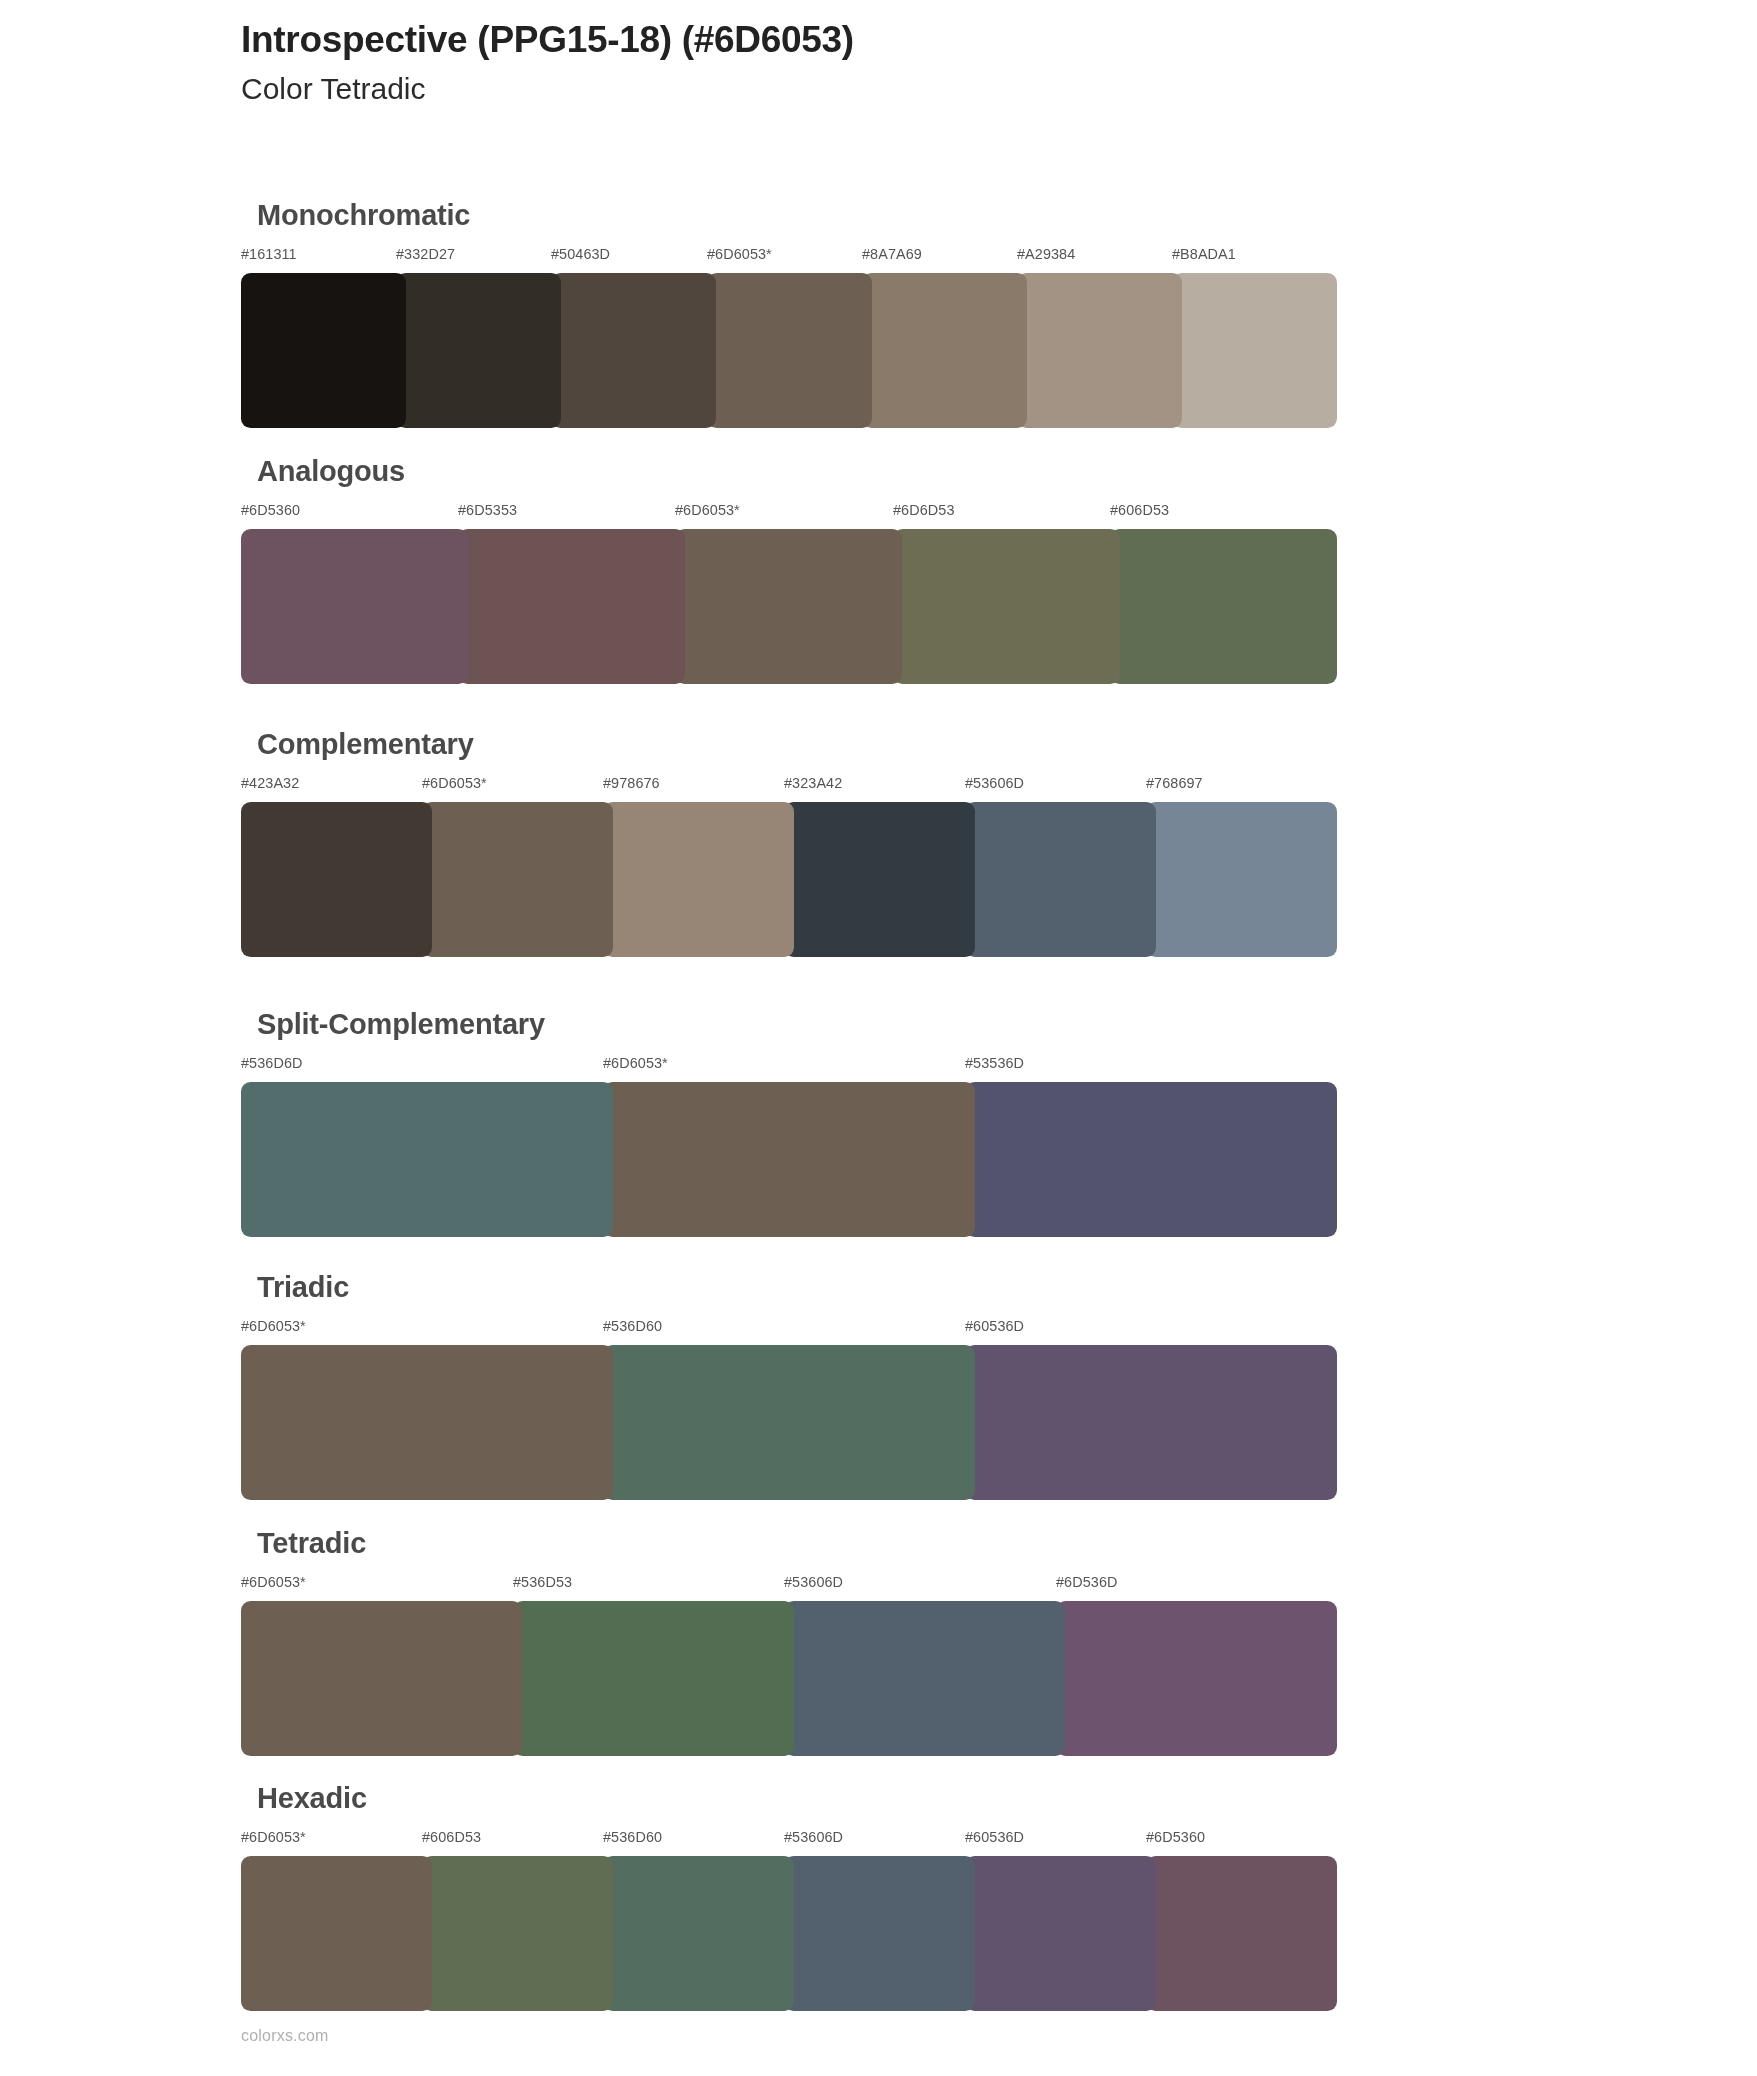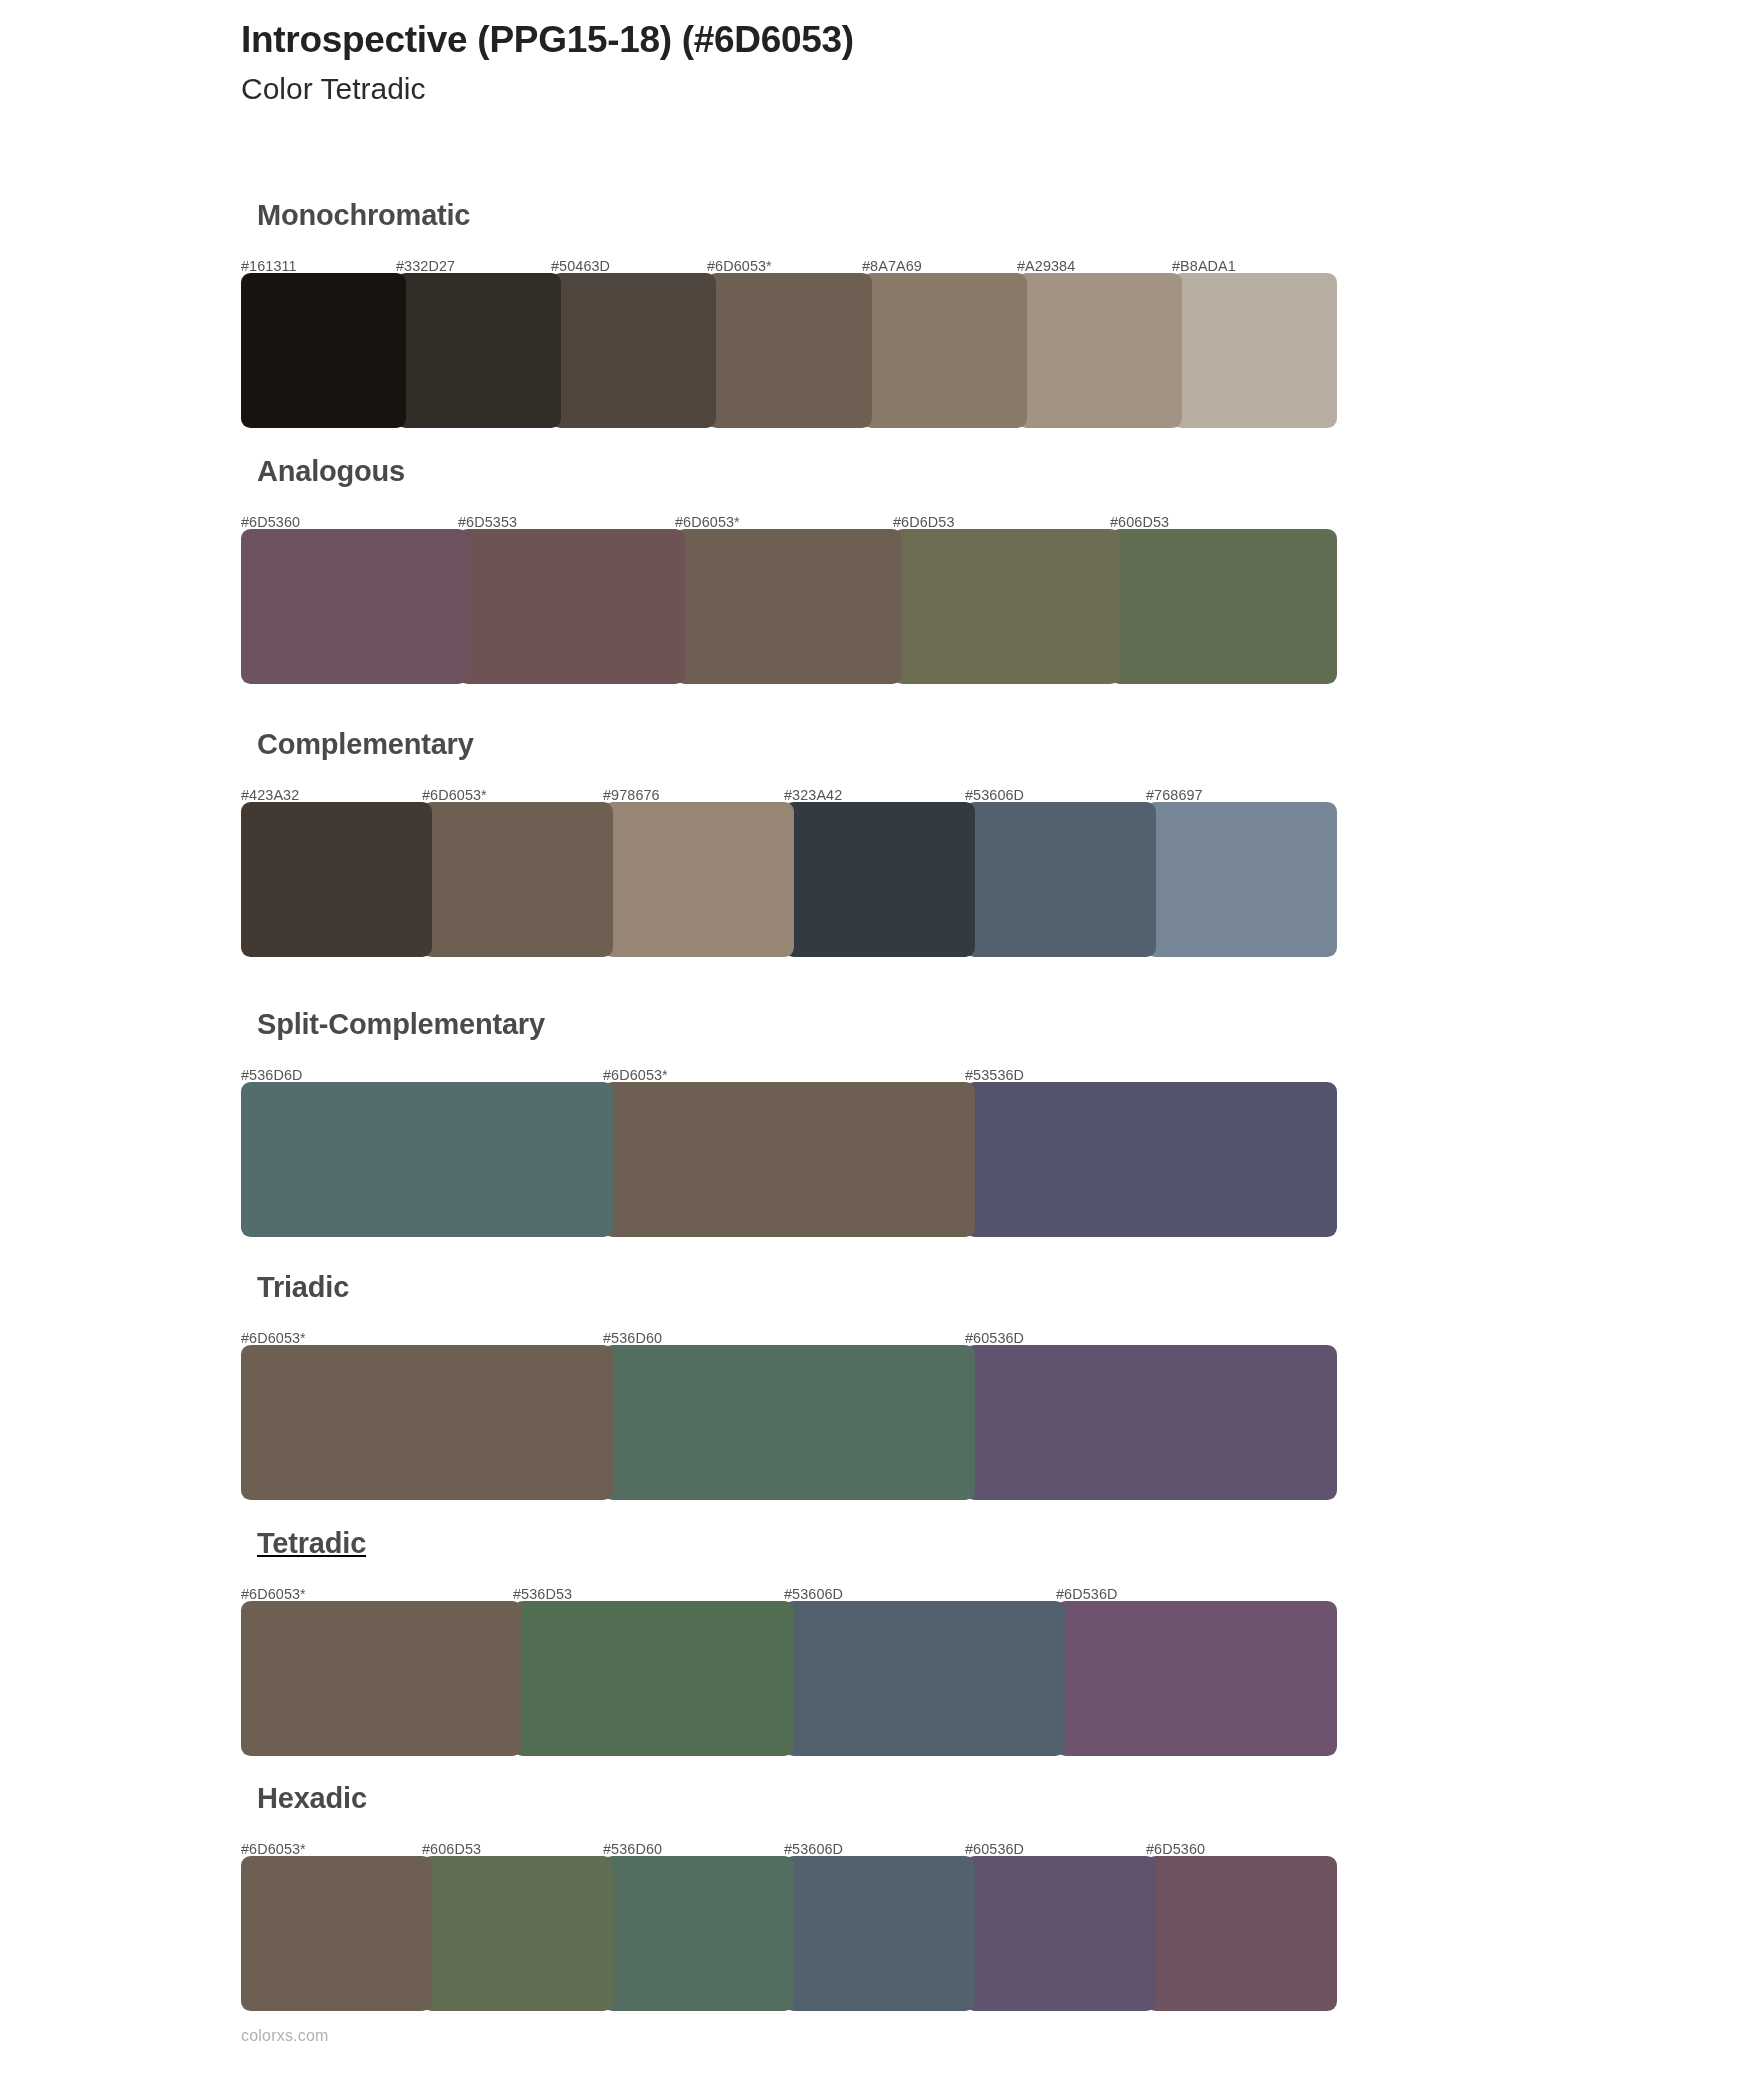--- a/index.html
+++ b/index.html
@@ -73,21 +73,21 @@
     white-space: nowrap;
   }
 
   .labels-row {
     position: relative;
     height: 24px;
     margin-top: 16px;
   }
   .swatch-label {
     position: absolute;
-    top: 12px;
+    top: 0;
     font-size: 14.4px;
     font-weight: normal;
     color: #555555;
     letter-spacing: 0.1px;
     white-space: nowrap;
   }
 
   .swatch-row {
     position: relative;
     height: 155px;
@@ -198,21 +198,21 @@
           <span class="swatch-label" style="left: 0px;">#6D6053*</span>
           <span class="swatch-label" style="left: 362px;">#536D60</span>
           <span class="swatch-label" style="left: 724px;">#60536D</span>
         </div>
         <div class="swatch-row">
           <div class="swatch" title="#6D6053*" style="left: 0px; width: 372px; background: rgb(109, 96, 83); height: 155px; z-index: 100;"></div>
           <div class="swatch" title="#536D60" style="left: 362px; width: 372px; background: rgb(83, 109, 96); height: 155px; z-index: 99;"></div>
           <div class="swatch" title="#60536D" style="left: 724px; width: 372px; background: rgb(96, 83, 109); height: 155px; z-index: 98;"></div>
         </div>
       </div>
-      <div class="section" style="top: 1513px; text-decoration: underline;">
+      <div class="section" style="top: 1513px;">
         <div class="section-heading">Tetradic</div>
         <div class="labels-row">
           <span class="swatch-label" style="left: 0px;">#6D6053*</span>
           <span class="swatch-label" style="left: 272px;">#536D53</span>
           <span class="swatch-label" style="left: 543px;">#53606D</span>
           <span class="swatch-label" style="left: 815px;">#6D536D</span>
         </div>
         <div class="swatch-row">
           <div class="swatch" title="#6D6053*" style="left: 0px; width: 281px; background: rgb(109, 96, 83); height: 155px; z-index: 100;"></div>
           <div class="swatch" title="#536D53" style="left: 272px; width: 281px; background: rgb(83, 109, 83); height: 155px; z-index: 99;"></div>

